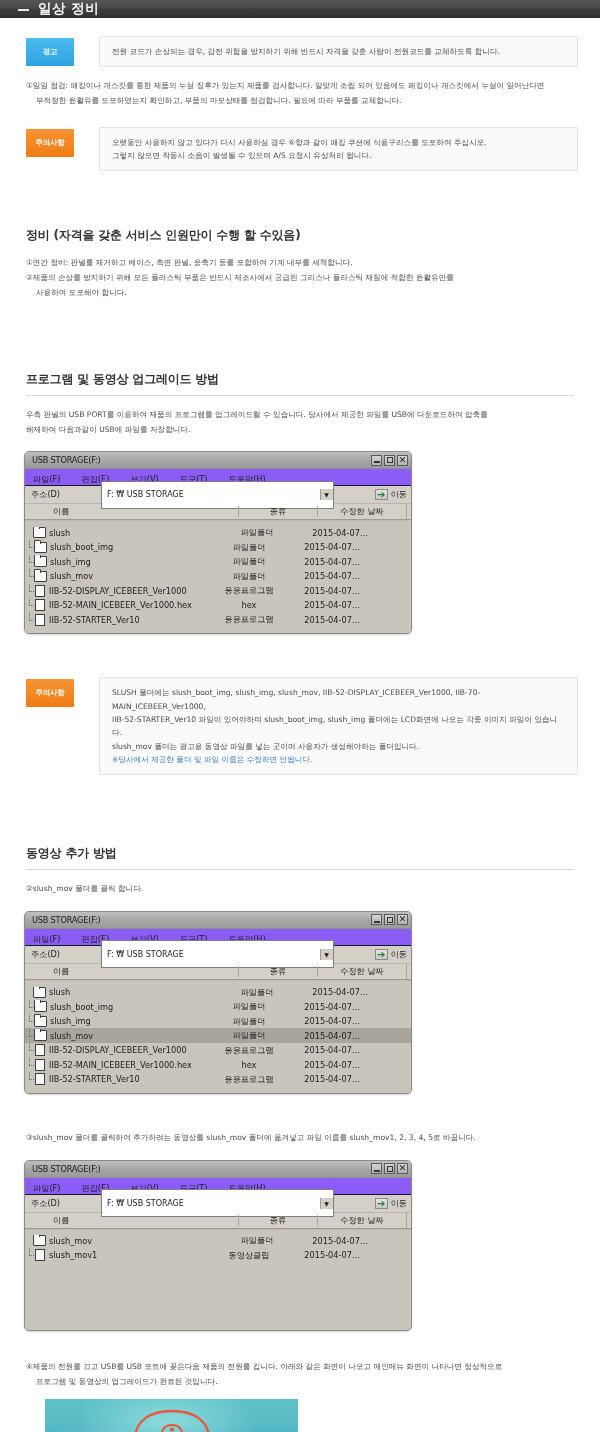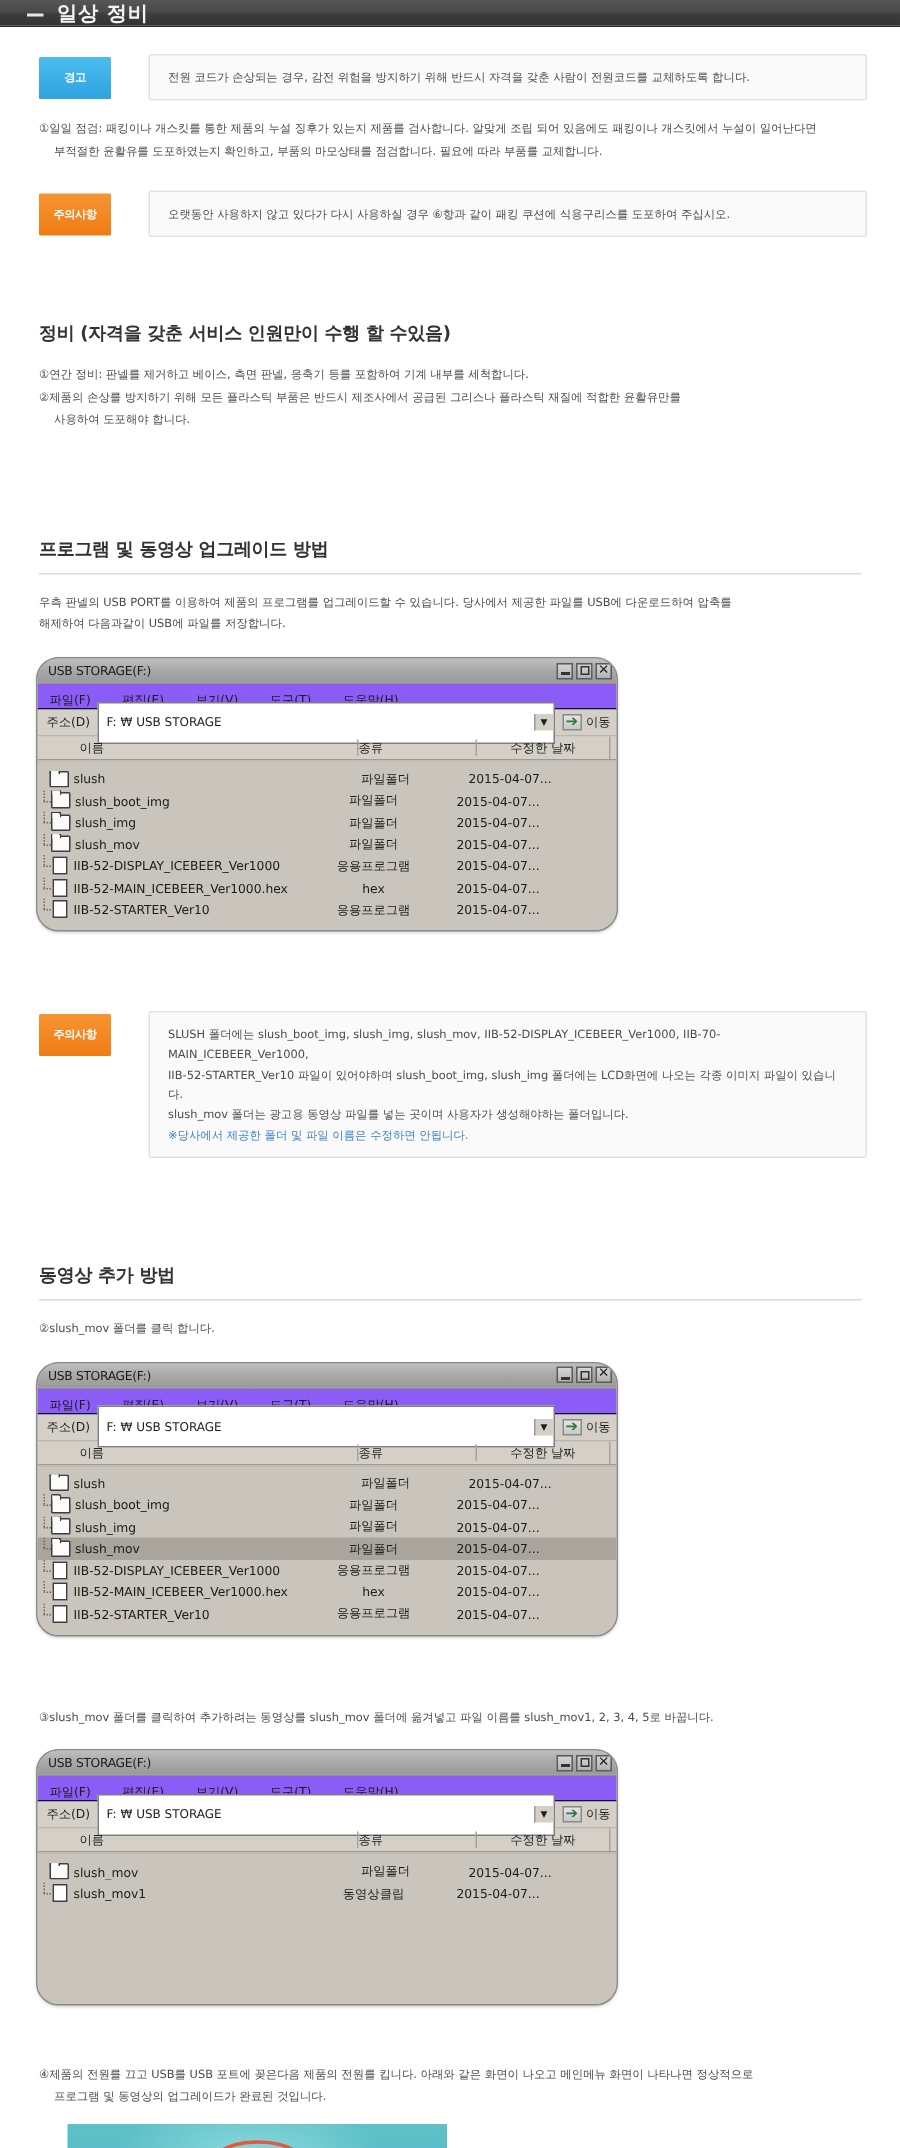--- a/index.html
+++ b/index.html
@@ -69,23 +69,23 @@
     font-size:12px;font-weight:bold;color:#333;letter-spacing:-0.2px;
   }
   .h2.rule{
     border-bottom:1px solid #d9d9d9;padding-bottom:7px;
   }
   .spacer-lg{height:22px;}
   .spacer-md{height:14px;}
 
   
   .explorer{
-    width:386px;margin:14px 0 13px 24px;
+    width:386px;margin:14px 0 3px 24px;
     border:1px solid #8a8a8a;
-    border-radius:15px;
+    border-radius:5px;
     background:#d4d0c8;
     box-shadow:0 1px 2px rgba(0,0,0,0.18);
     overflow:hidden;
     font-size:8.2px;
     color:#1e1e1e;
   }
   .ex-title{
     height:16px;display:flex;align-items:center;
     background:linear-gradient(to bottom,#bfbfbf 0%,#a8a8a8 50%,#9a9a9a 100%);
     padding:0 3px 0 7px;
@@ -105,21 +105,21 @@
 
   .ex-menu{
     display:flex;align-items:flex-end;height:16px;
     background:#8b5cf6;border-bottom:1px solid #0f172a;
     padding-left:8px;
   }
   .ex-menu span{margin-right:21px;font-size:8.2px;color:#1b1b1b;}
 
   .ex-addr{
     display:flex;align-items:center;height:17px;
-    background:#d4d0c8;padding:0 4px 0 6px;border-bottom:1px solid #b9b5ad;
+    background:#d4d0c8;padding:0 4px 0 6px;border-bottom:1px solid #b9b5ad;gap:36px;
   }
   .ex-addr .lbl{font-size:8.2px;margin-right:5px;}
   .ex-addr .field{
     flex:1 1 auto;height:28px;background:#fff;border:1px solid #7f7f7f;
     display:flex;align-items:center;justify-content:space-between;
     padding:0 0 0 5px;box-sizing:border-box;font-size:8px;
   }
   .ex-addr .field .drop{
     width:12px;height:11px;background:#d4d0c8;border-left:1px solid #9a9a9a;
     display:flex;align-items:center;justify-content:center;font-size:6px;
@@ -135,21 +135,21 @@
     box-sizing:border-box;
   }
 
   .ex-cols{
     display:flex;height:15px;align-items:center;
     background:#d4d0c8;border-bottom:1px solid #9e9a92;
     font-size:8.2px;
     padding-left:16px;
   }
   .ex-cols .c-name{flex:0 0 185px;padding-left:12px;}
-  .ex-cols .c-type{flex:0 0 78px;border-left:1px solid #a8a49c;}
+  .ex-cols .c-type{flex:0 0 78px;text-align:center;border-left:1px solid #a8a49c;}
   .ex-cols .c-date{flex:0 0 88px;text-align:center;border-left:1px solid #a8a49c;}
   .ex-cols .c-end{flex:1 1 auto;border-left:1px solid #a8a49c;height:100%;}
 
   .ex-list{
     background:#c9c5bd;padding:4px 0 4px 0;min-height:20px;
     border-top:1px solid #bfbbb3;
   }
   .ex-row{
     display:flex;align-items:center;height:14.5px;font-size:8.2px;color:#1b1b1b;
   }
@@ -214,20 +214,21 @@
 
     <div class="para">
       <p>①일일 점검: 패킹이나 개스킷를 통한 제품의 누설 징후가 있는지 제품를 검사합니다. 알맞게 조립 되어 있음에도 패킹이나 개스킷에서 누설이 일어난다면</p>
       <p class="indent">부적절한 윤활유를 도포하였는지 확인하고, 부품의 마모상태를 점검합니다. 필요에 따라 부품를 교체합니다.</p>
     </div>
 
     <div class="callout">
       <div class="badge caution">주의사항</div>
       <div class="cbody">
         <p>오랫동안 사용하지 않고 있다가 다시 사용하실 경우 ⑥항과 같이 패킹 쿠션에 식용구리스를 도포하여 주십시오.</p>
+        <p>그렇지 않으면 작동시 소음이 발생될 수 있으며 A/S 요청시 유상처리 됩니다.</p>
       </div>
     </div>
 
     <div class="spacer-lg"></div>
 
     <div class="h2">정비 (자격을 갖춘 서비스 인원만이 수행 할 수있음)</div>
     <div class="para">
       <p>①연간 정비: 판넬를 제거하고 베이스, 측면 판넬, 응축기 등를 포함하여 기계 내부를 세척합니다.</p>
       <p>②제품의 손상를 방지하기 위해 모든 플라스틱 부품은 반드시 제조사에서 공급된 그리스나 플라스틱 재질에 적합한 윤활유만를</p>
       <p class="indent">사용하여 도포해야 합니다.</p>

